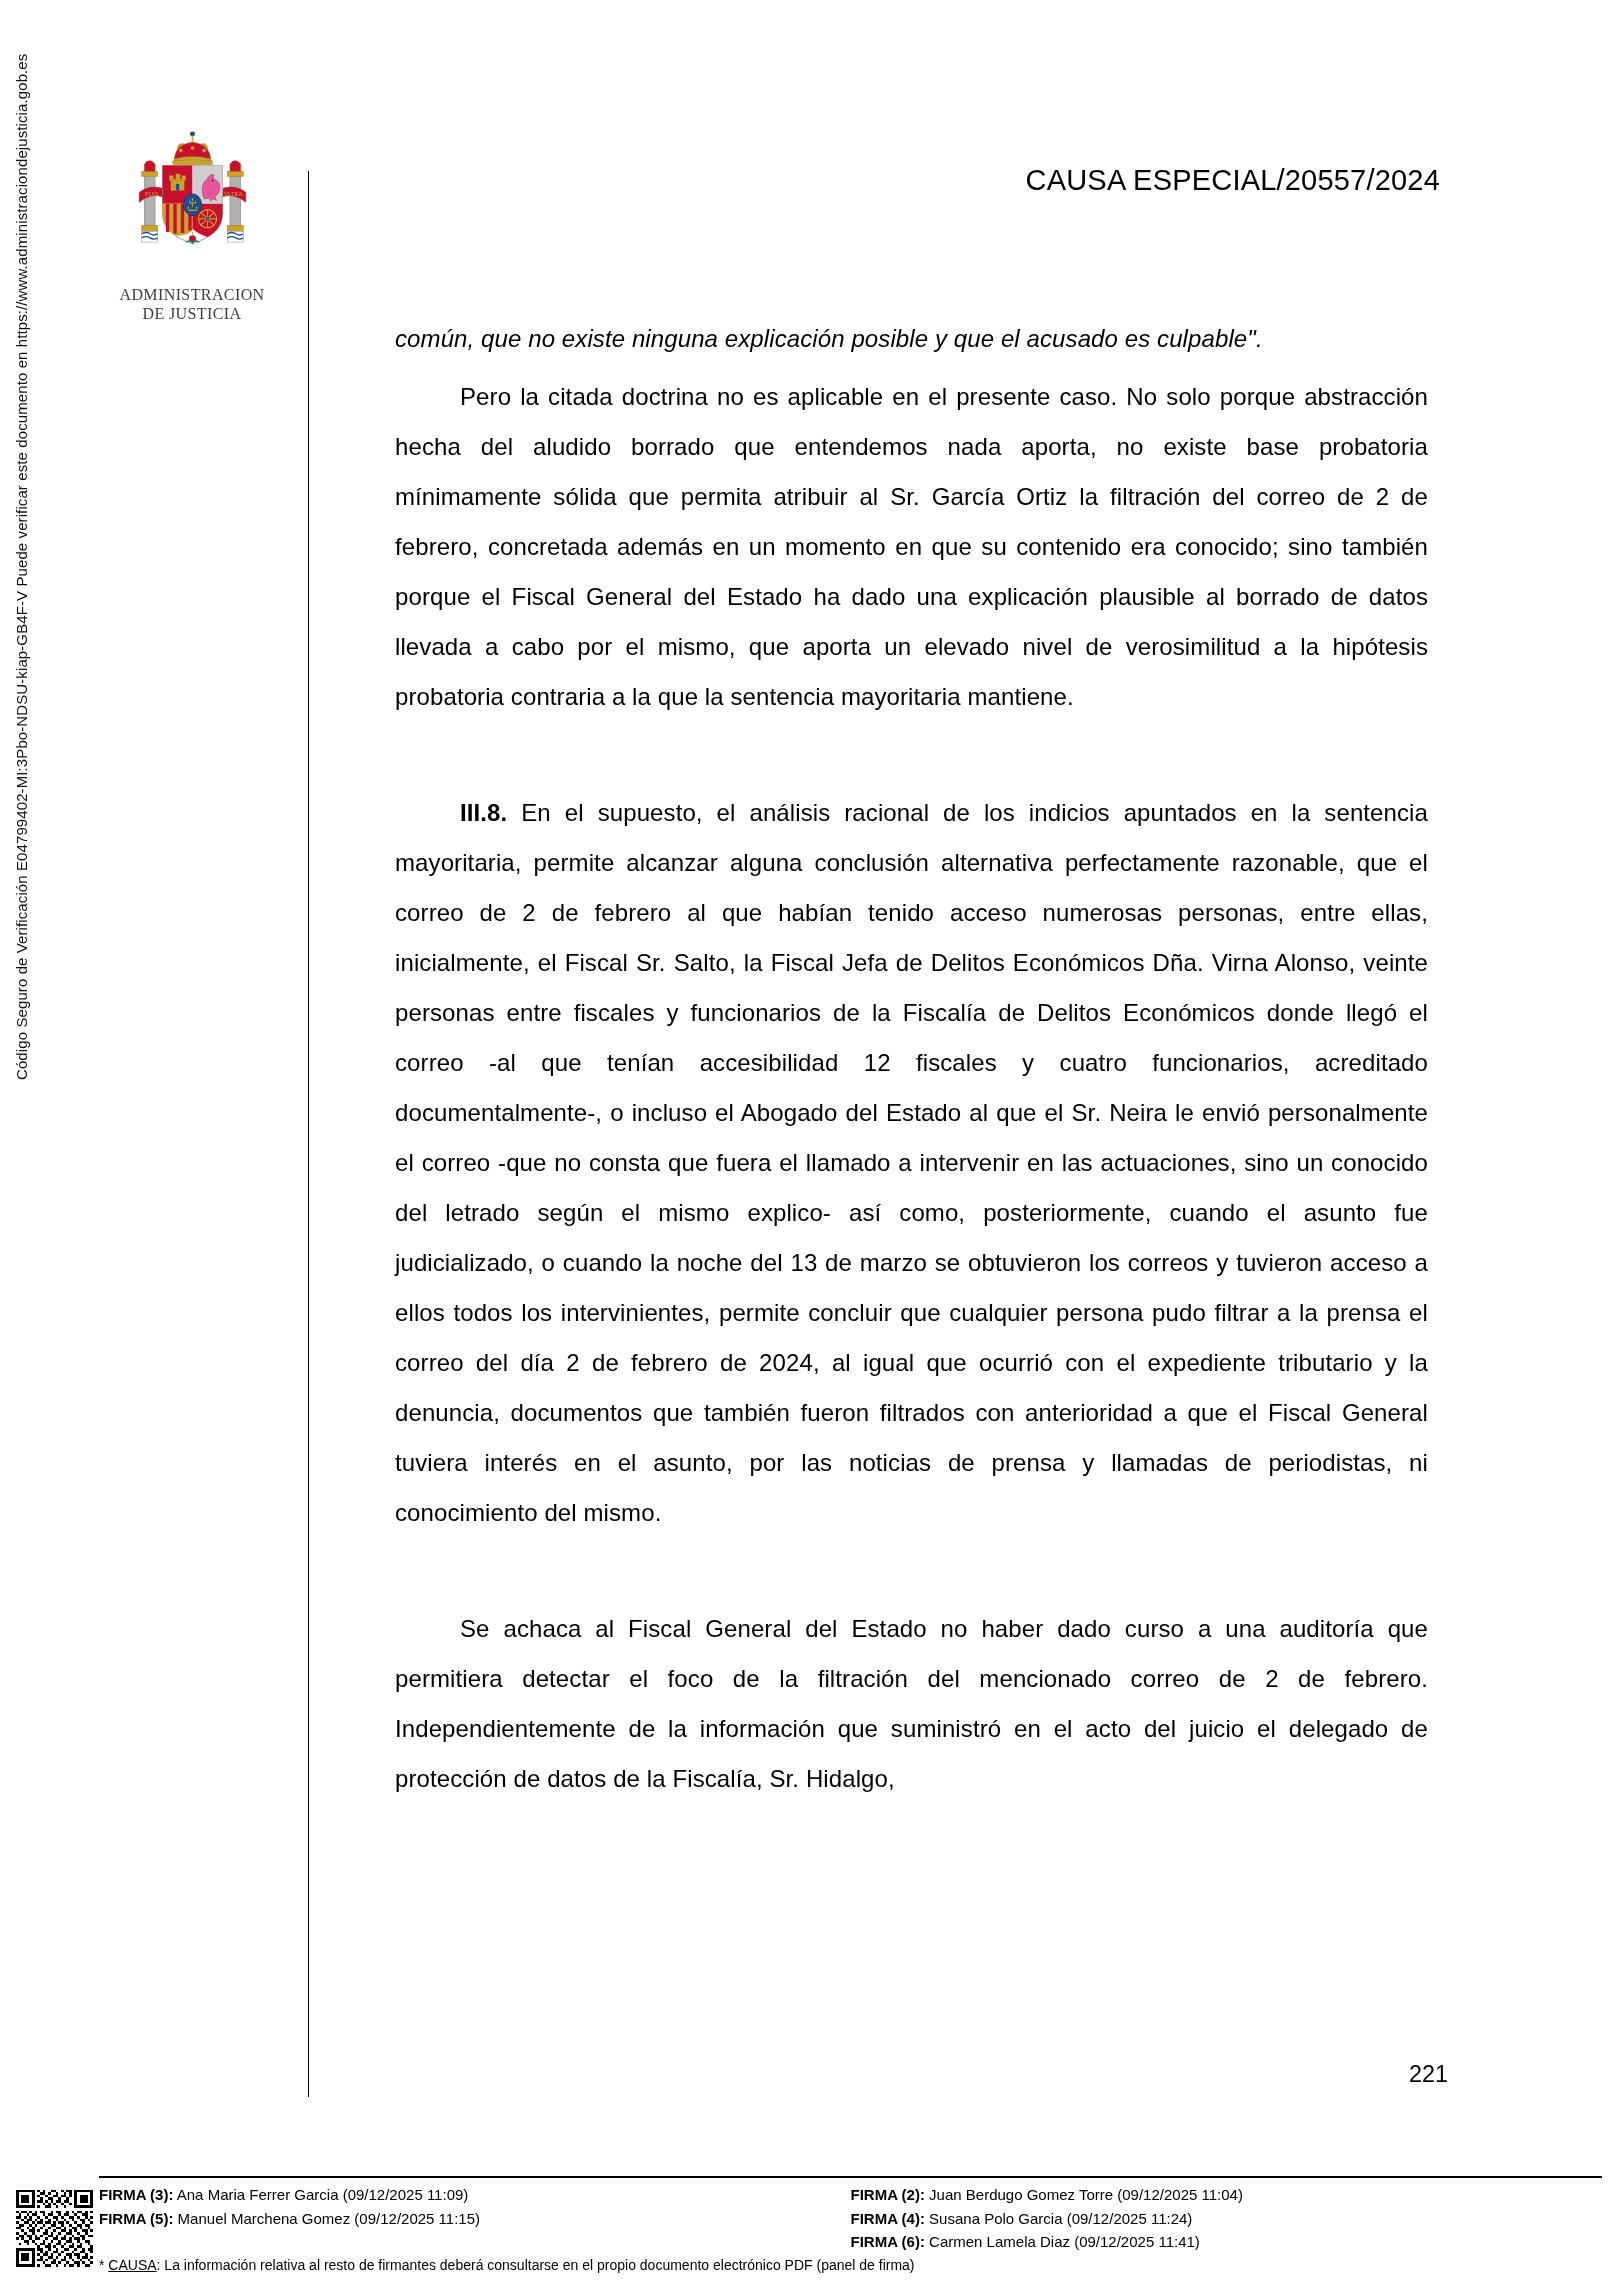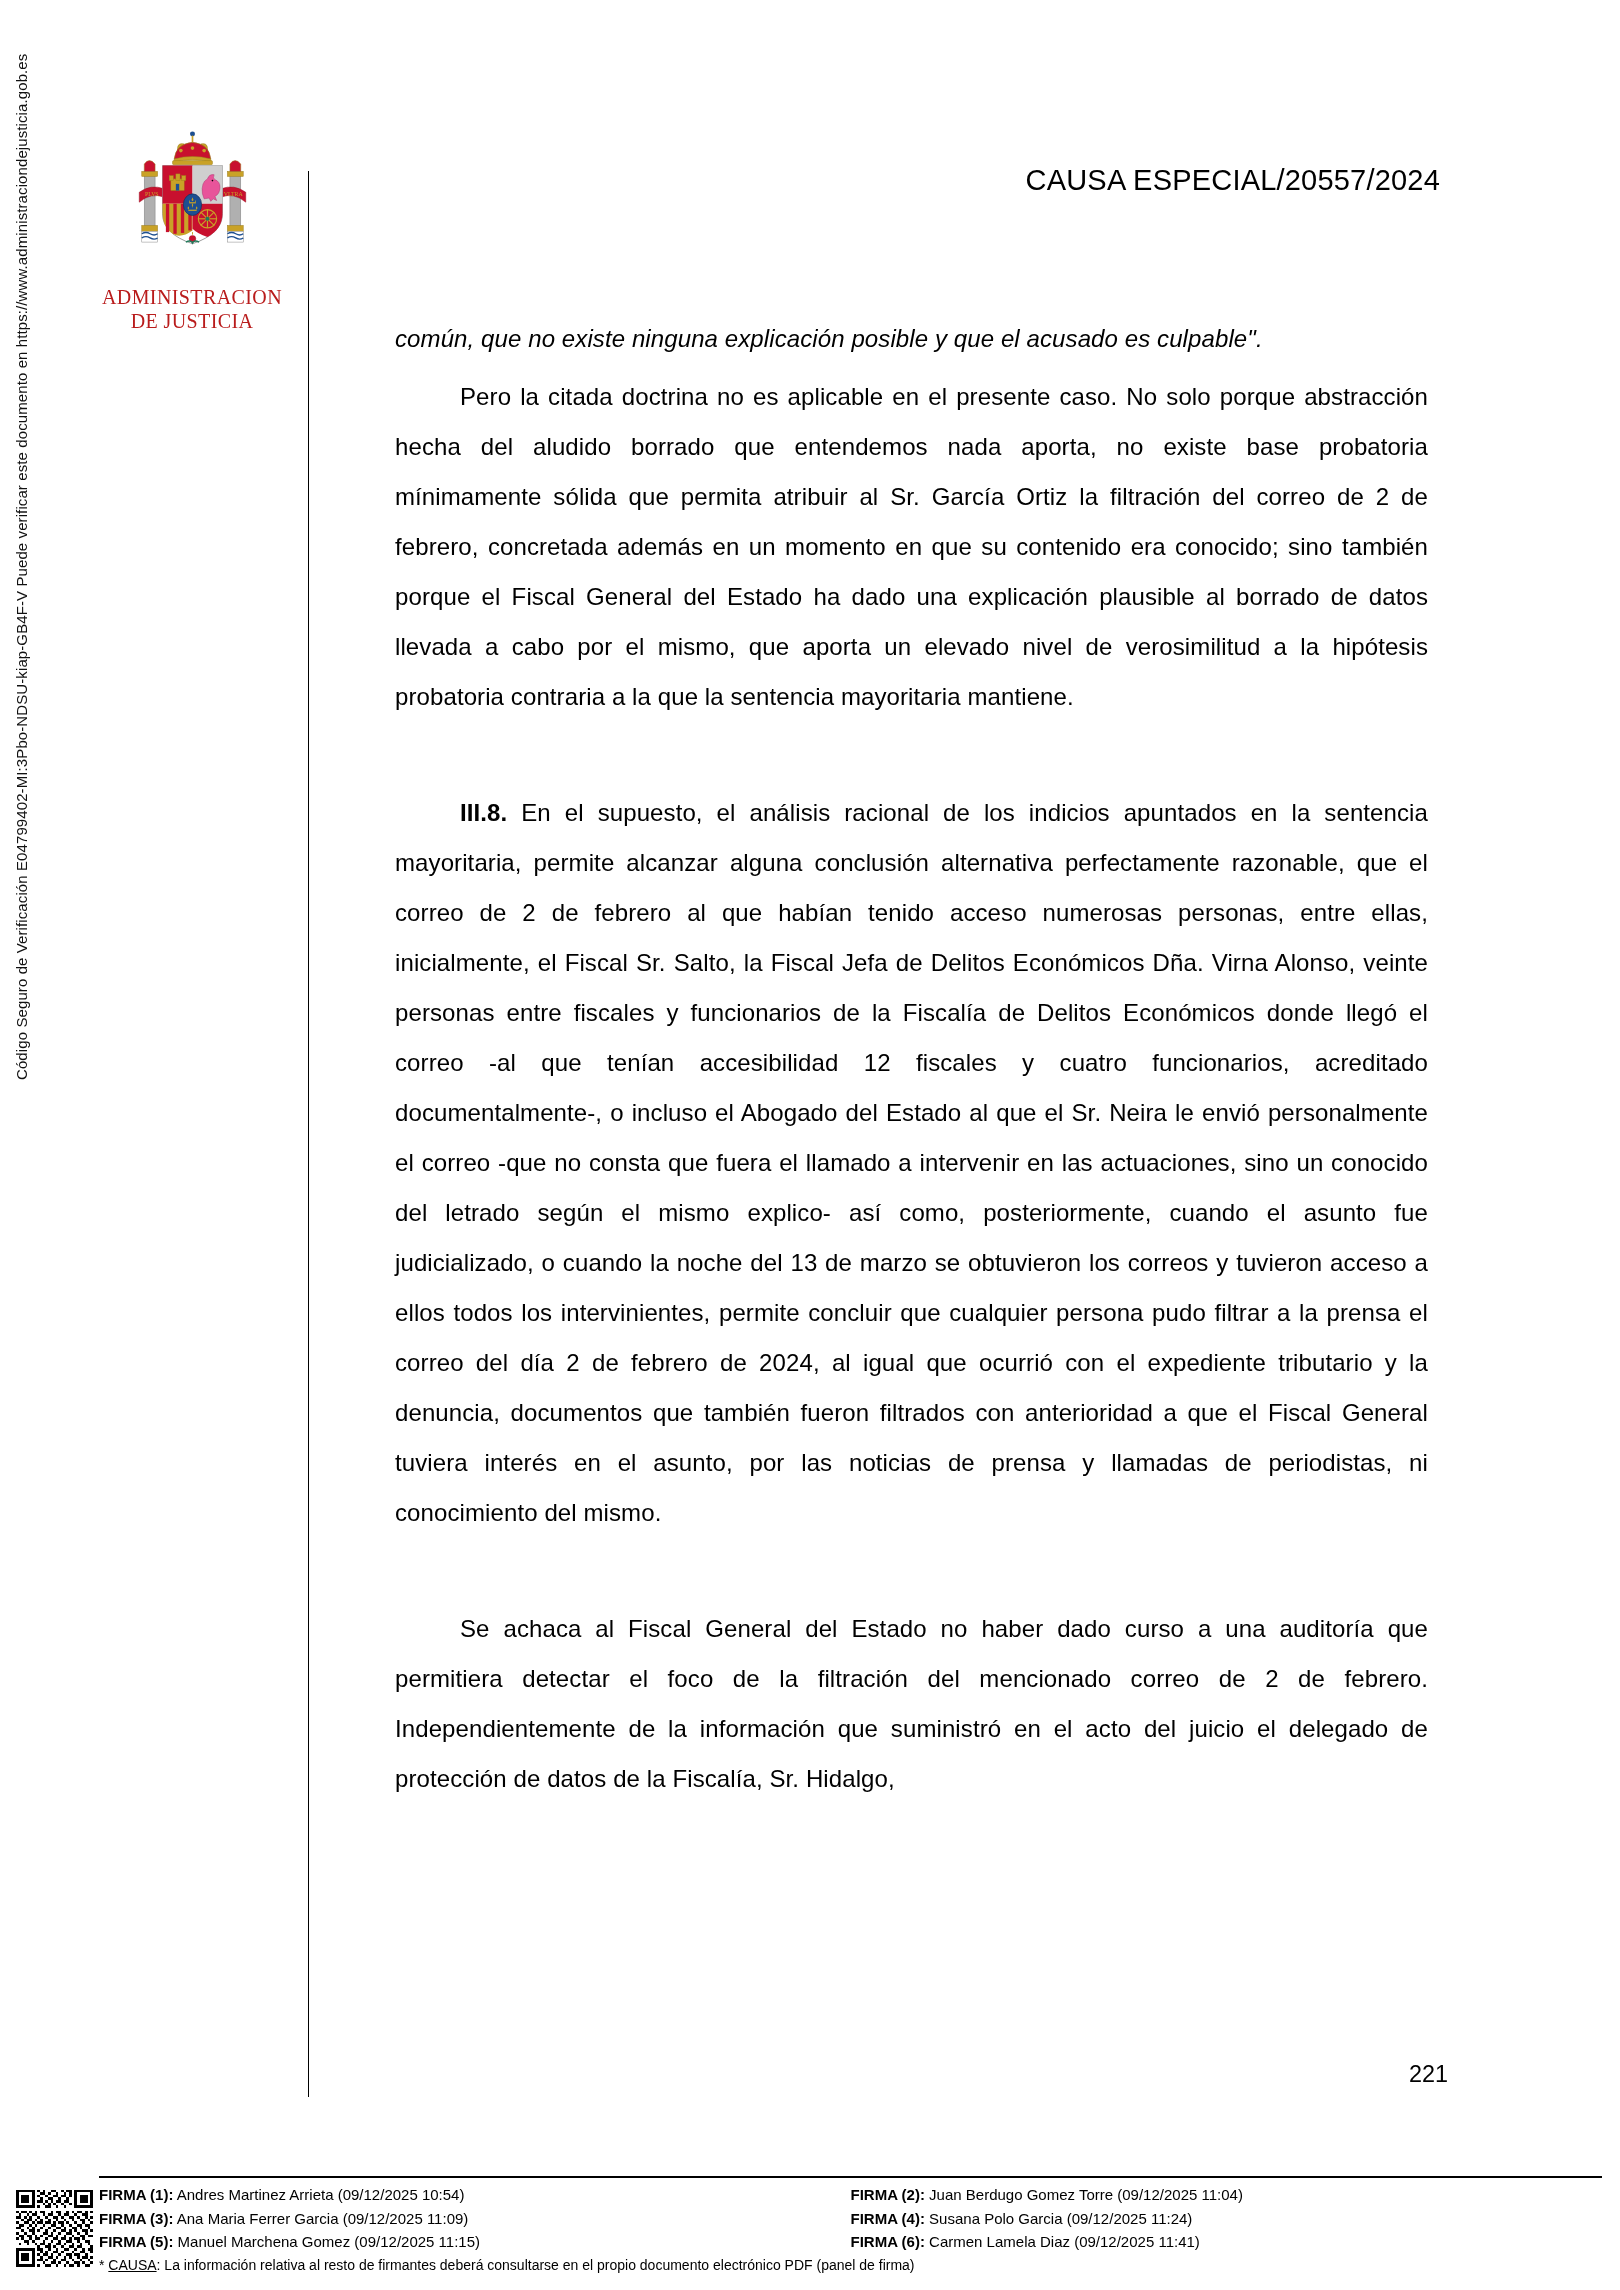--- a/index.html
+++ b/index.html
@@ -56,24 +56,24 @@
     text-align: center;
   }
   .emblem-wrap svg {
     display: block;
     margin: 0 auto;
     width: 135px;
     height: 158px;
   }
   .emblem-caption {
     font-family: "Liberation Serif", serif;
-    font-size: 20px;
+    font-size: 16px;
     line-height: 1.22;
     letter-spacing: 0.4px;
-    color: #b91c1c;
+    color: #404040;
     margin-top: 2.7px;
   }
 
   
   .v-rule {
     position: absolute;
     left: 308px;
     top: 171px;
     width: 0.9px;
     height: 1926px;
@@ -530,21 +530,20 @@
 
 </div>
 
 <div class="page-num">221</div>
 
 <div class="footer">
   <div class="footer-rule"></div>
 
   <div class="sig-grid">
     <div class="sig-col">
-      <div class="sig-line"><span class="lbl">FIRMA (1):</span><span> Andres Martinez Arrieta (09/12/2025 10:54)</span></div>
       <div class="sig-line"><span class="lbl">FIRMA (3):</span><span> Ana Maria Ferrer Garcia (09/12/2025 11:09)</span></div>
       <div class="sig-line"><span class="lbl">FIRMA (5):</span><span> Manuel Marchena Gomez (09/12/2025 11:15)</span></div>
     </div>
     <div class="sig-col">
       <div class="sig-line"><span class="lbl">FIRMA (2):</span><span> Juan Berdugo Gomez Torre (09/12/2025 11:04)</span></div>
       <div class="sig-line"><span class="lbl">FIRMA (4):</span><span> Susana Polo Garcia (09/12/2025 11:24)</span></div>
       <div class="sig-line"><span class="lbl">FIRMA (6):</span><span> Carmen Lamela Diaz (09/12/2025 11:41)</span></div>
     </div>
   </div>
 

